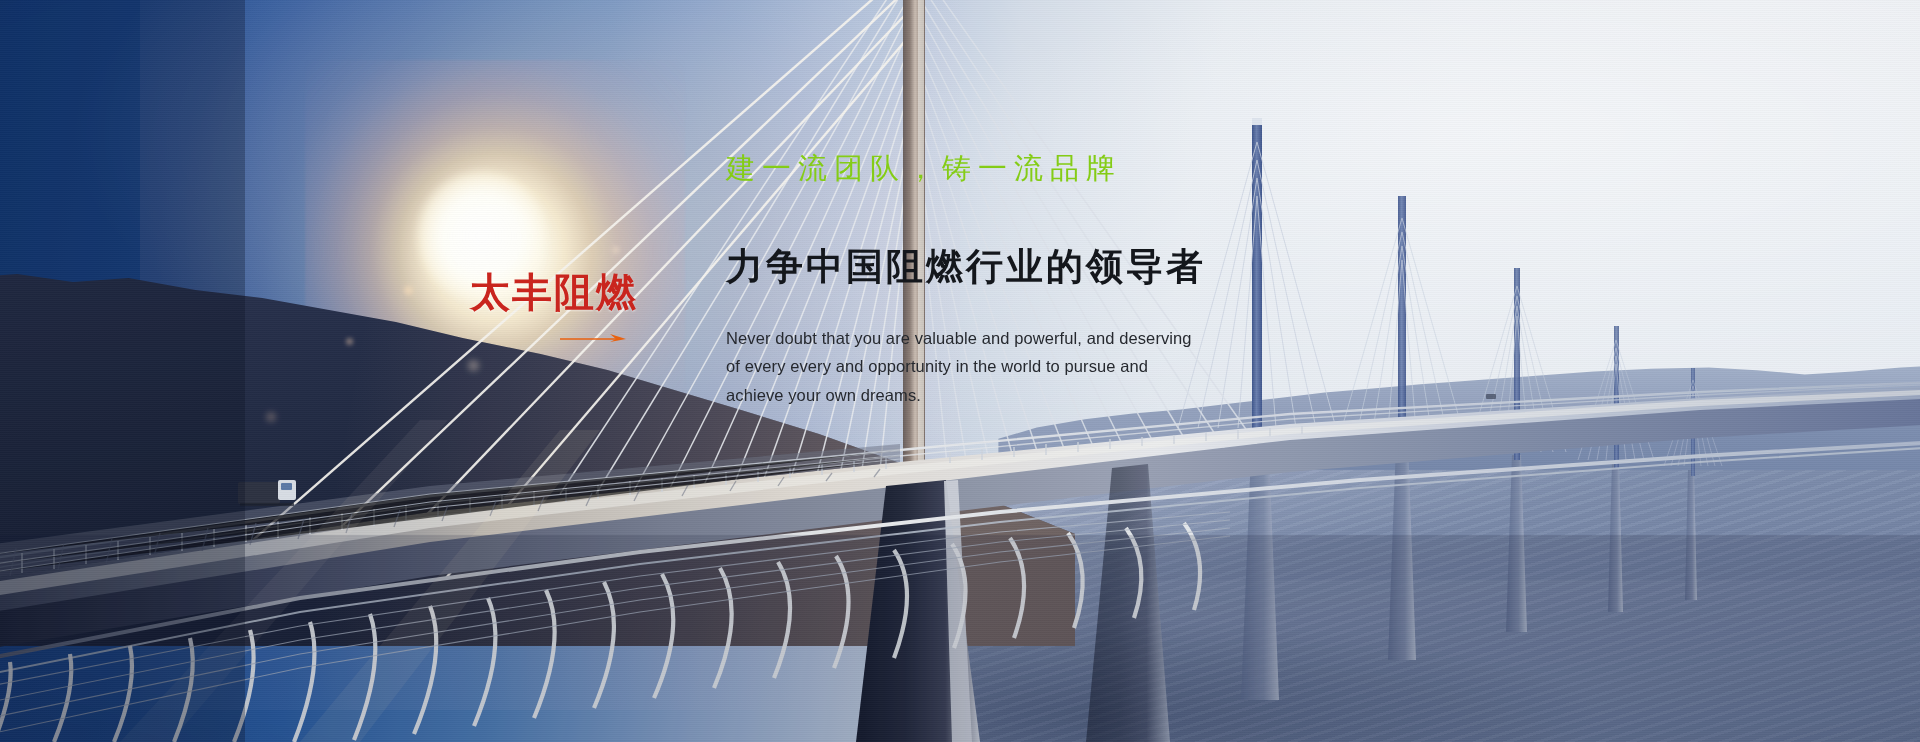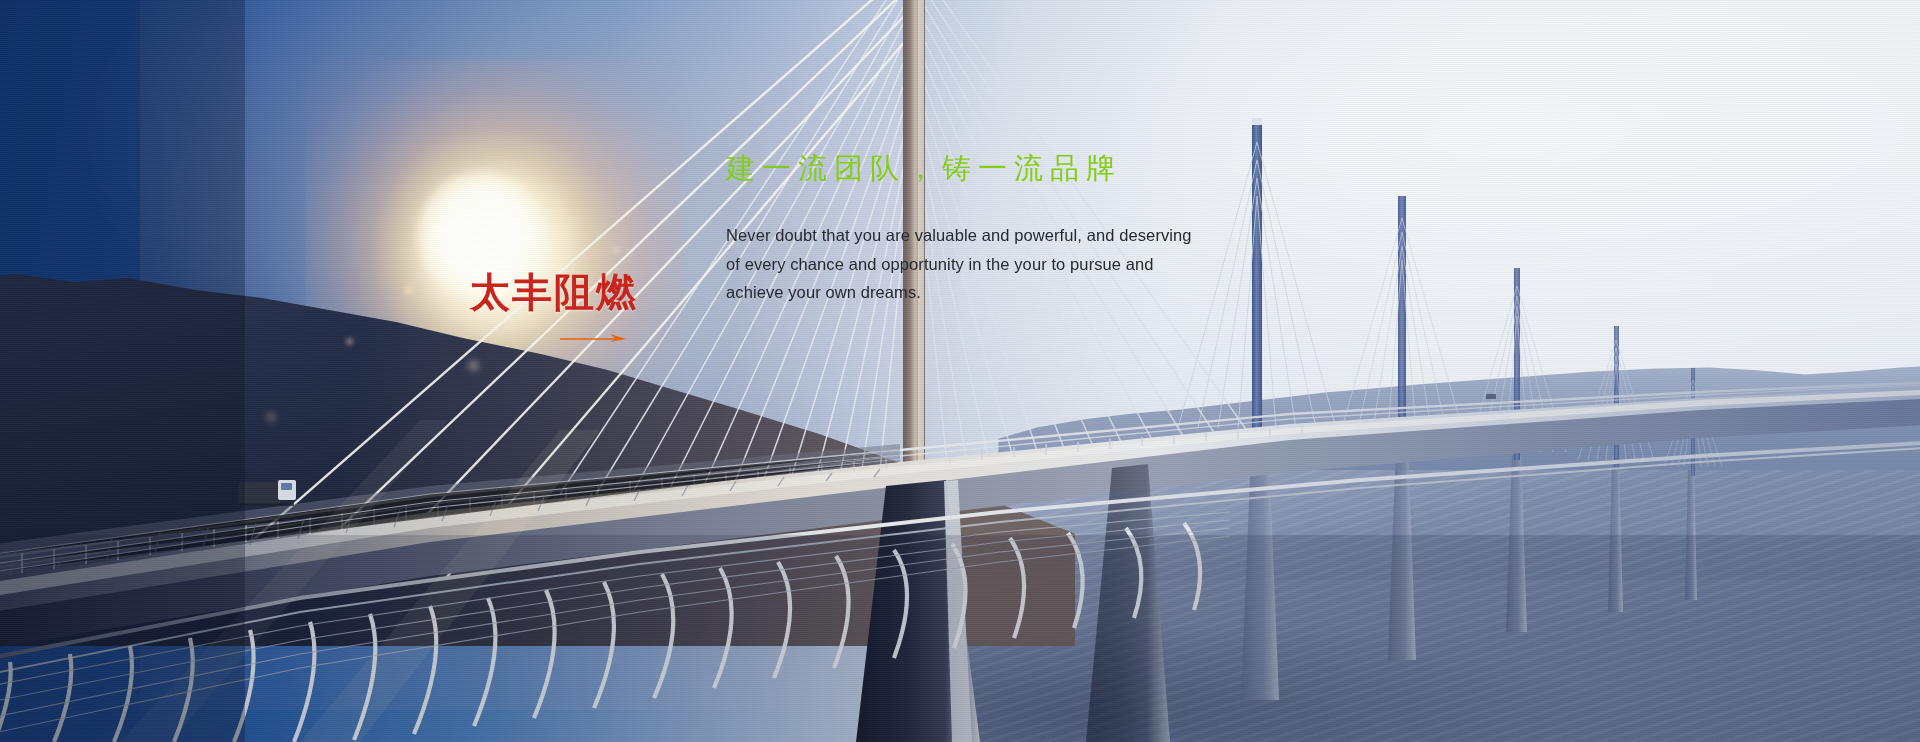--- a/index.html
+++ b/index.html
@@ -554,18 +554,19 @@
     <div class="logo-block">
       <div class="logo-text">太丰阻燃</div>
       <svg class="logo-arrow" viewBox="0 0 68 12">
         <path d="M0,7 L60,7" stroke="#e8610f" stroke-width="1.6" fill="none"></path>
         <path d="M50,2 L66,7 L50,10 L56,7 Z" fill="#e8610f"></path>
       </svg>
     </div>
 
     <div class="headline">
       <div class="hl-sub">建一流团队，铸一流品牌</div>
-      <div class="hl-en">Never doubt that you are valuable and powerful, and deserving of every chance and opportunity in the your to pursue and achieve your own dreams.</div>
+      <div class="hl-main">力争中国阻燃行业的领导者</div>
+      <div class="hl-en">Never doubt that you are valuable and powerful, and deserving of every every and opportunity in the world to pursue and achieve your own dreams.</div>
     </div>
 
   </div>
 
 </div>
 
 </body></html>

